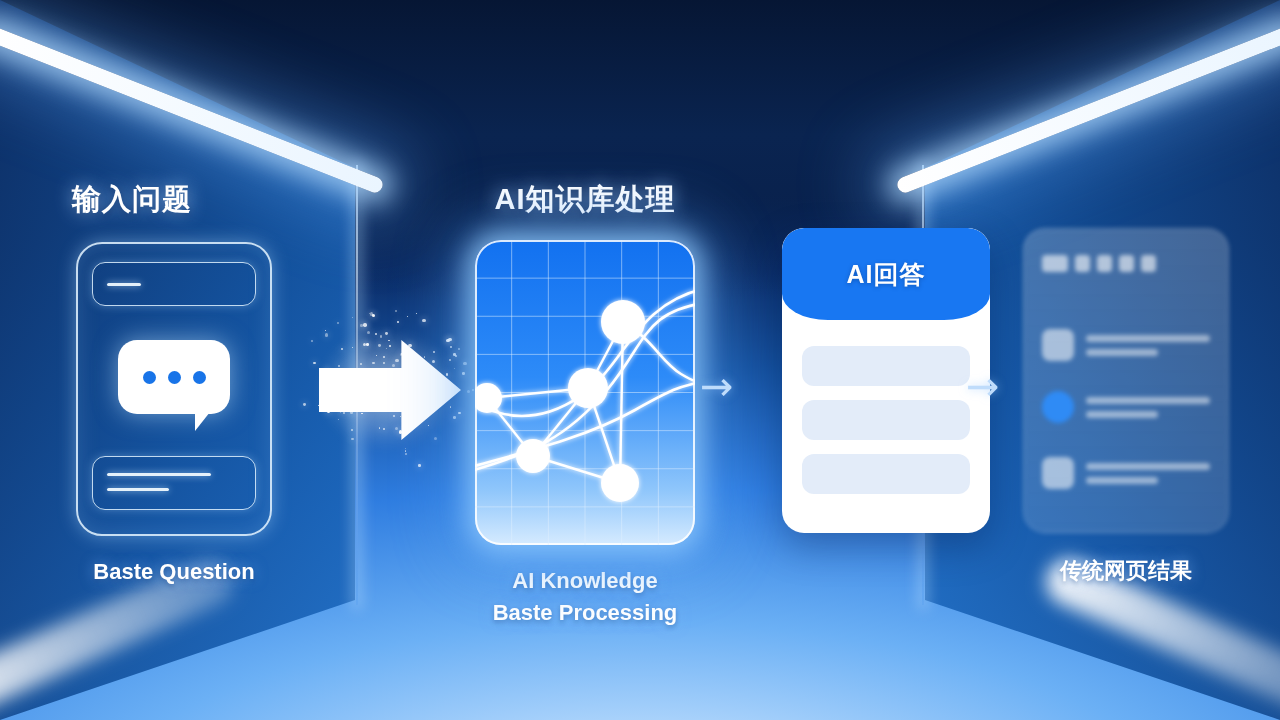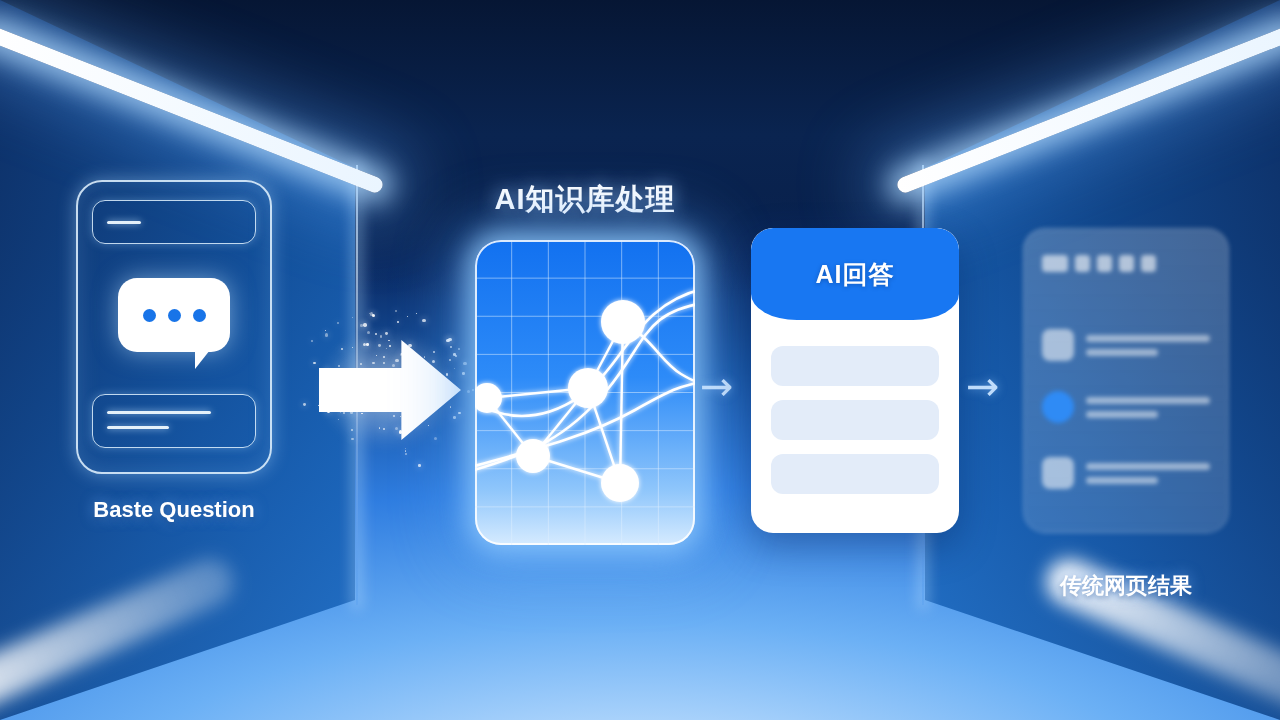--- a/index.html
+++ b/index.html
@@ -155,21 +155,21 @@
   
   .mini-arrow {
     position:absolute; color:#bfdcfb; font-size:40px; line-height:1;
     text-shadow:0 0 10px rgba(150,200,255,.6);
     font-family:"DejaVu Sans", sans-serif;
   }
   #mini-arrow-1 { left:700px; top:366px; }
   #mini-arrow-2 { left:966px; top:366px; }
 
   
-  #step-answer { left:742px; top:228px; width:226px; }
+  #step-answer { left:773px; top:228px; width:226px; }
   .answer-card {
     width:208px; height:305px; margin:0 auto; border-radius:22px;
     background:#ffffff; position:relative; overflow:hidden;
     box-shadow:0 14px 36px rgba(6,30,80,.35);
   }
   .answer-head {
     position:absolute; left:0; right:0; top:0; height:92px;
     background:#1877f2;
     border-radius:22px 22px 46px 46px / 22px 22px 26px 26px;
     display:flex; align-items:center; justify-content:center;
@@ -197,41 +197,42 @@
   .legacy-title span { display:block; height:17px; border-radius:4px; background:rgba(255,255,255,.6); }
   .legacy-item { position:absolute; left:18px; right:18px; display:flex; align-items:center; gap:12px; }
   .legacy-item .thumb { width:32px; height:32px; border-radius:8px; background:rgba(255,255,255,.55); flex:0 0 auto; }
   .legacy-item.hl .thumb { background:#2f8bf5; border-radius:50%; }
   .legacy-item .txt { flex:1; display:flex; flex-direction:column; gap:7px; }
   .legacy-item .txt i { display:block; height:7px; border-radius:4px; background:rgba(255,255,255,.5); }
   .legacy-item .txt i.short { width:58%; }
   #legacy-item-1 { top:100px; }
   #legacy-item-2 { top:162px; }
   #legacy-item-3 { top:228px; }
-  #step-legacy .step-caption { margin-top:37px; }
+  #step-legacy .step-caption { margin-top:22px; }
 </style>
 </head>
 <body>
 
 <div class="scene">
   <div class="bg-base"></div>
   <div class="bg-top"></div>
   <div class="wall-left"></div>
   <div class="wall-right"></div>
   <div class="corner-glow corner-l"></div>
   <div class="corner-glow corner-r"></div>
   <div class="strip strip-l"></div>
   <div class="strip strip-r"></div>
   <div class="floor-beam beam-l"></div>
   <div class="floor-beam beam-r"></div>
 </div>
 
 <div class="stage">
 
   <div class="step" id="step-input">
+    <div class="step-title">输入问题</div>
 
     <div class="phone-card">
       <div class="phone-field top">
         <div class="line" style="left:14px; top:20px; width:34px;"></div>
       </div>
 
       <div class="bubble">
         <div class="dots">
           <span class="dot"></span>
           <span class="dot"></span>
@@ -410,20 +411,24 @@
           <g fill="#ffffff" filter="url(#gl)">
             <circle cx="12" cy="158" r="15"></circle>
             <circle cx="58" cy="216" r="17"></circle>
             <circle cx="113" cy="148" r="20"></circle>
             <circle cx="145" cy="243" r="19"></circle>
             <circle cx="148" cy="82" r="22"></circle>
           </g>
         </svg>
     </div>
 
+    <div class="step-caption">
+      <div>AI Knowledge</div>
+      <div>Baste Processing</div>
+    </div>
   </div>
 
   <div class="mini-arrow" id="mini-arrow-1">→</div>
 
   <div class="step" id="step-answer">
     <div class="answer-card">
       <div class="answer-head">
         <span class="answer-head-text">AI回答</span>
       </div>
       <div class="answer-rows">

